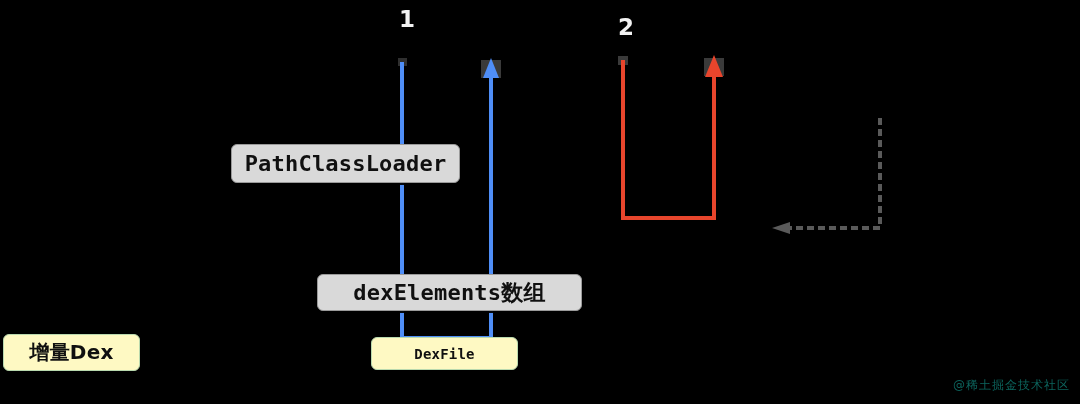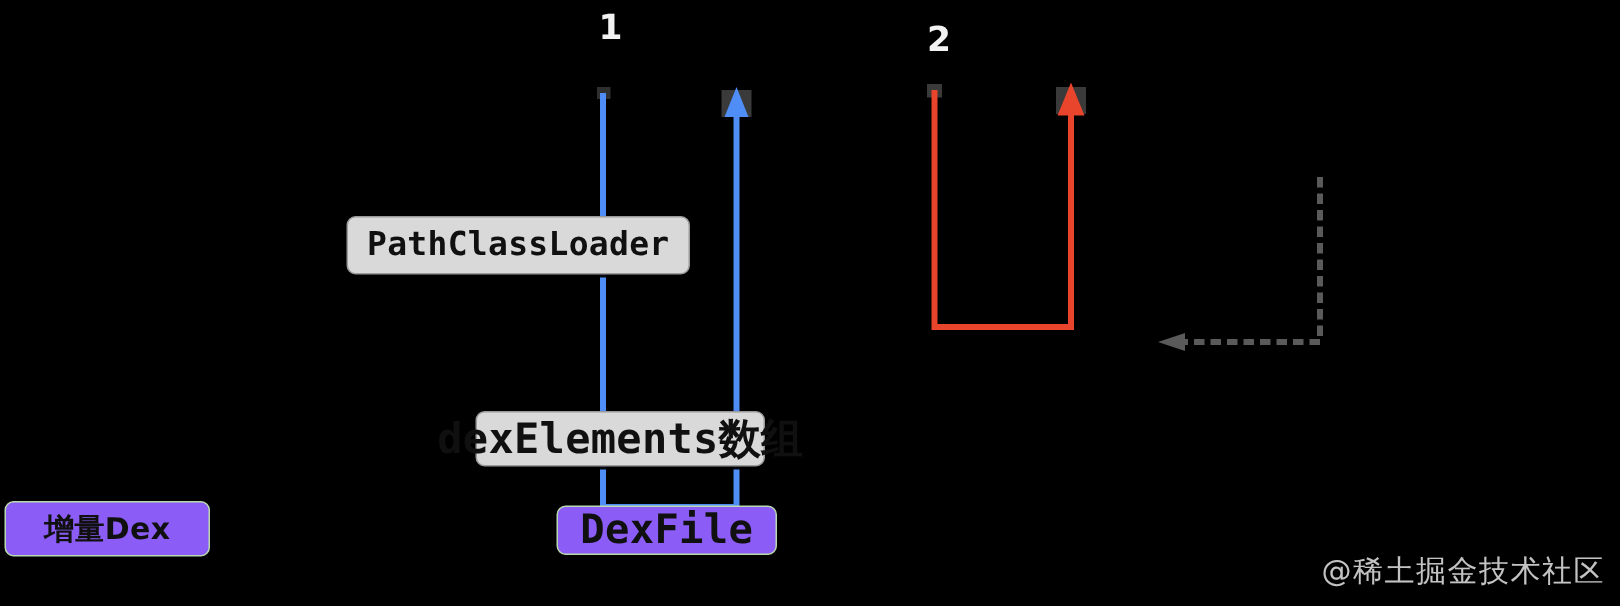--- a/index.html
+++ b/index.html
@@ -25,33 +25,33 @@
     border-radius: 6px;
     border: 1px solid #9a9a9a;
     font-family: "DejaVu Sans Mono", "Liberation Mono", monospace;
     font-weight: 700;
     color: #101010;
     white-space: nowrap;
     letter-spacing: 0.2px;
     box-shadow: 2px 2px 0 rgba(0,0,0,0.95);
   }
   .node.gray  { background: #d9d9d9; text-align: right; }
-  .node.green { background: #8b5cf6; border-color: #b9d9ae; }
+  .node.green { background: #fef9c3; border-color: #b9d9ae; }
 
   #node-pathclassloader {
     left: 231px; top: 144px; width: 229px; height: 39px;
     font-size: 22px;
   }
   #node-dexelements {
-    left: 317px; top: 274px; width: 193px; height: 37px;
-    font-size: 28px;
+    left: 317px; top: 274px; width: 265px; height: 37px;
+    font-size: 22px;
   }
   #node-dexfile {
     left: 371px; top: 337px; width: 147px; height: 33px;
-    font-size: 27px;
+    font-size: 14px;
   }
   #node-incremental-dex {
     left: 3px; top: 334px; width: 137px; height: 37px;
     font-size: 20px;
     font-family: "DejaVu Sans", sans-serif;
   }
 
   
   .step-label {
     position: absolute;
@@ -71,23 +71,23 @@
     width: 1080px;
     height: 404px;
     pointer-events: none;
   }
 
   
   #watermark {
     position: absolute;
     right: 10px;
     bottom: 10px;
-    color: #e5e5e5;
+    color: #0f766e;
     font-family: "DejaVu Sans", sans-serif;
-    font-size: 20px;
+    font-size: 12px;
     letter-spacing: 1px;
     opacity: 0.85;
     white-space: nowrap;
   }
 </style>
 </head>
 <body>
 
 <div id="stage">
 

